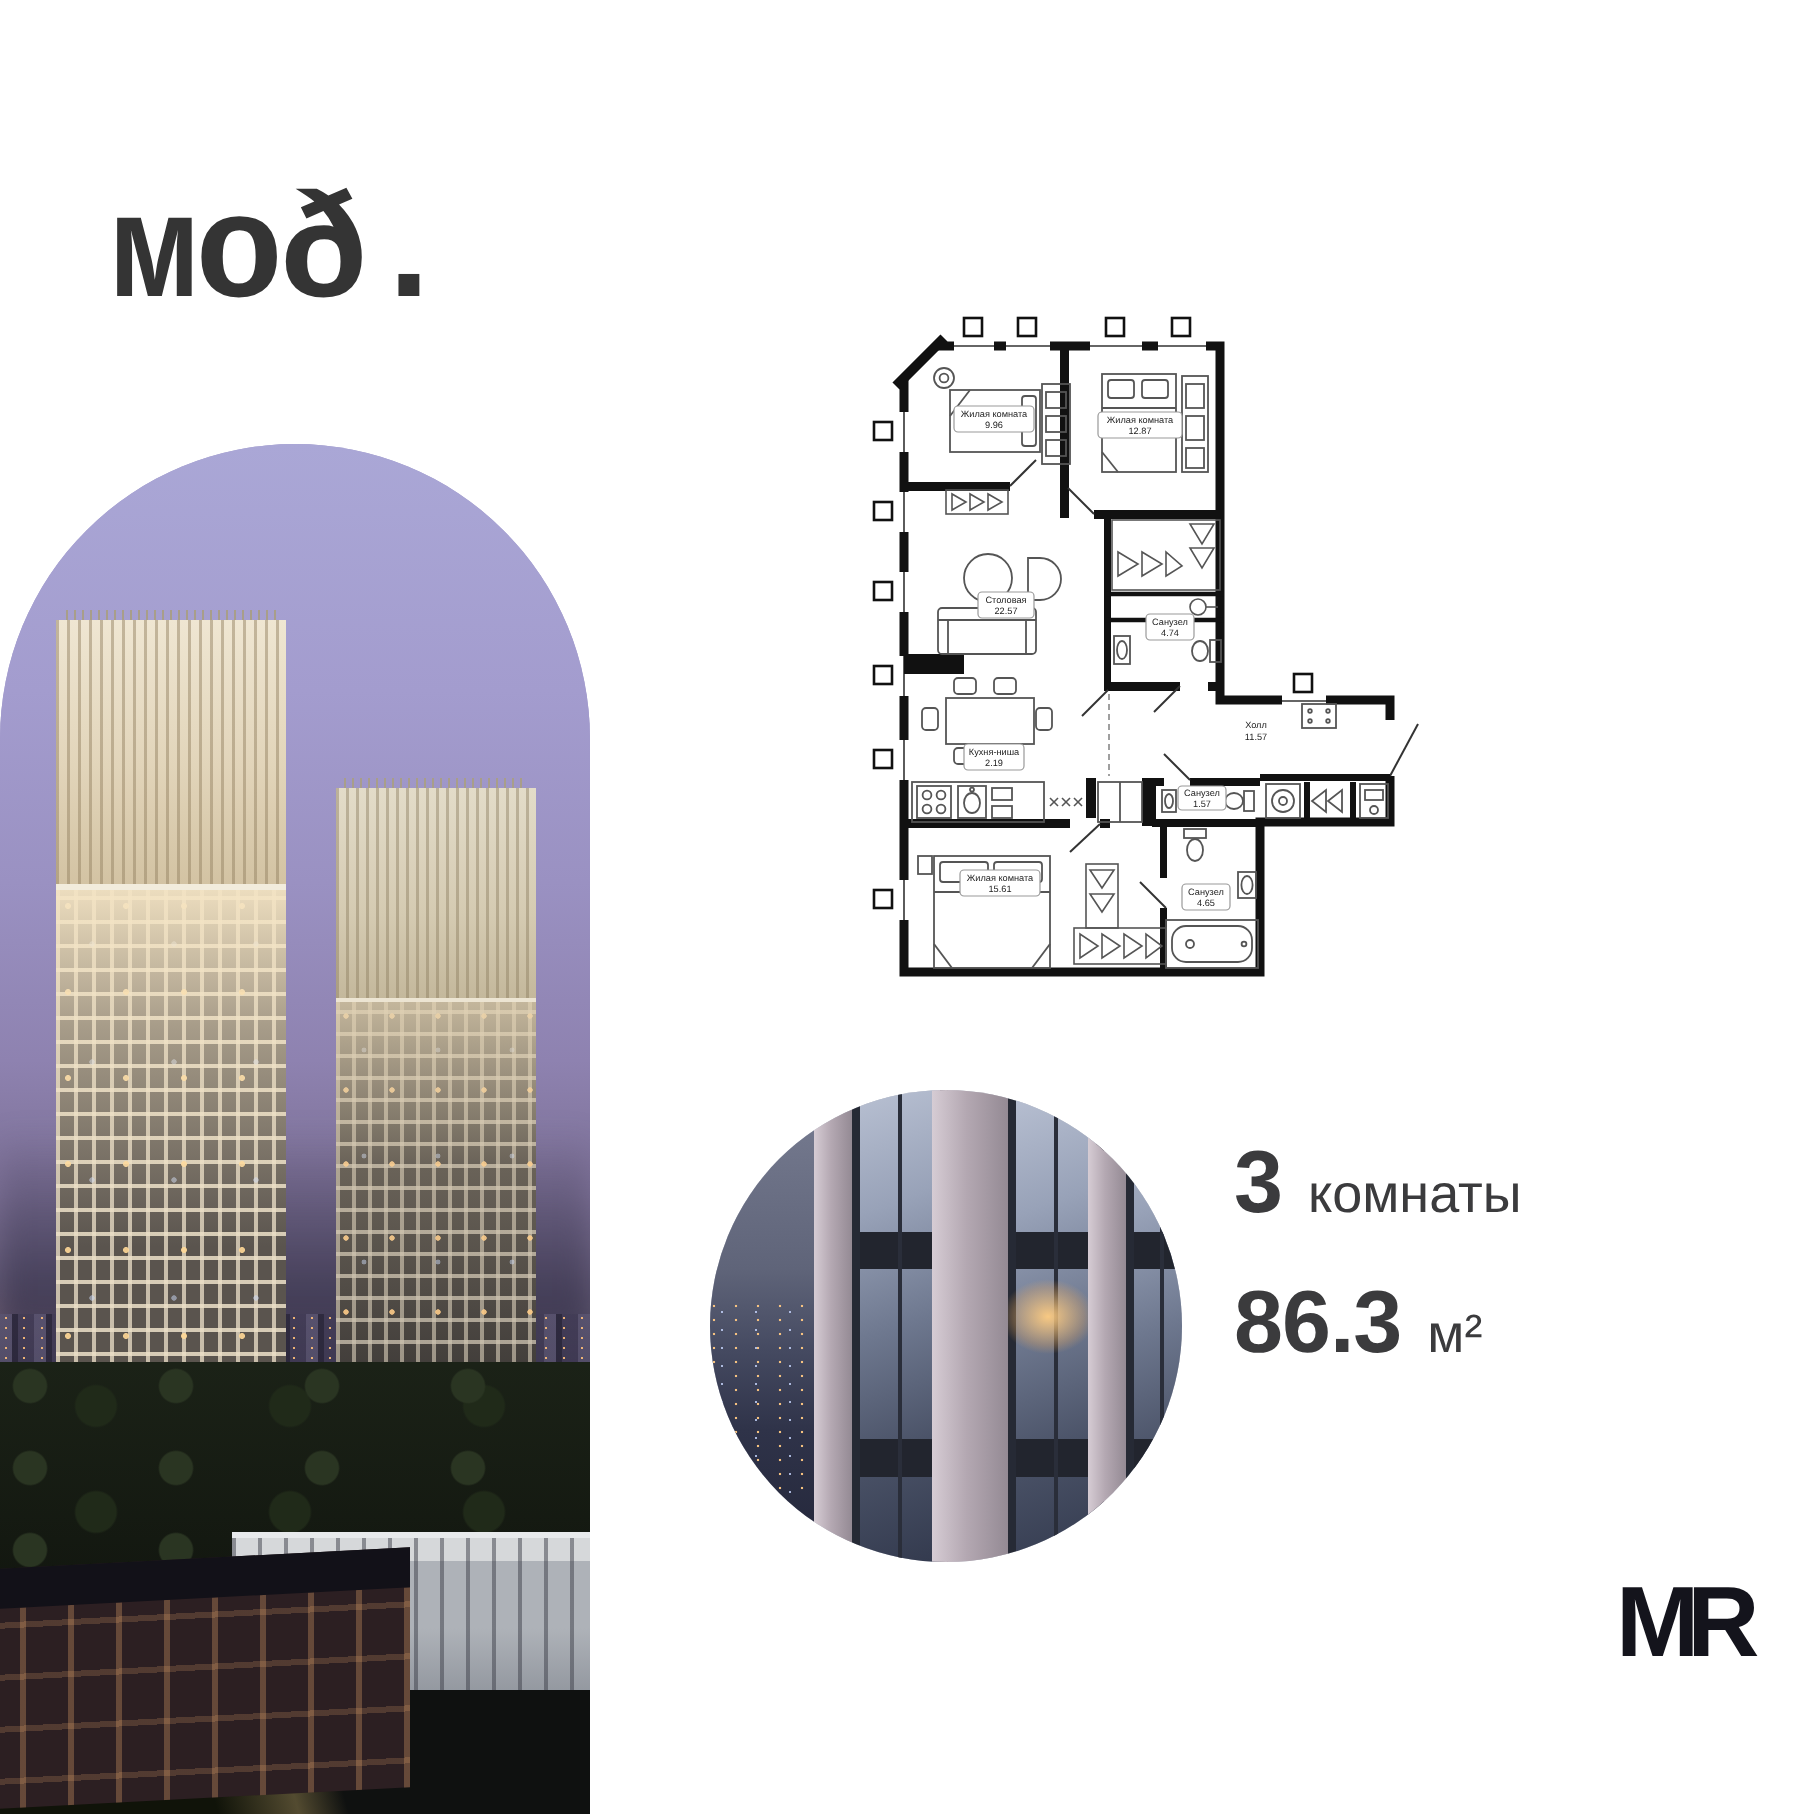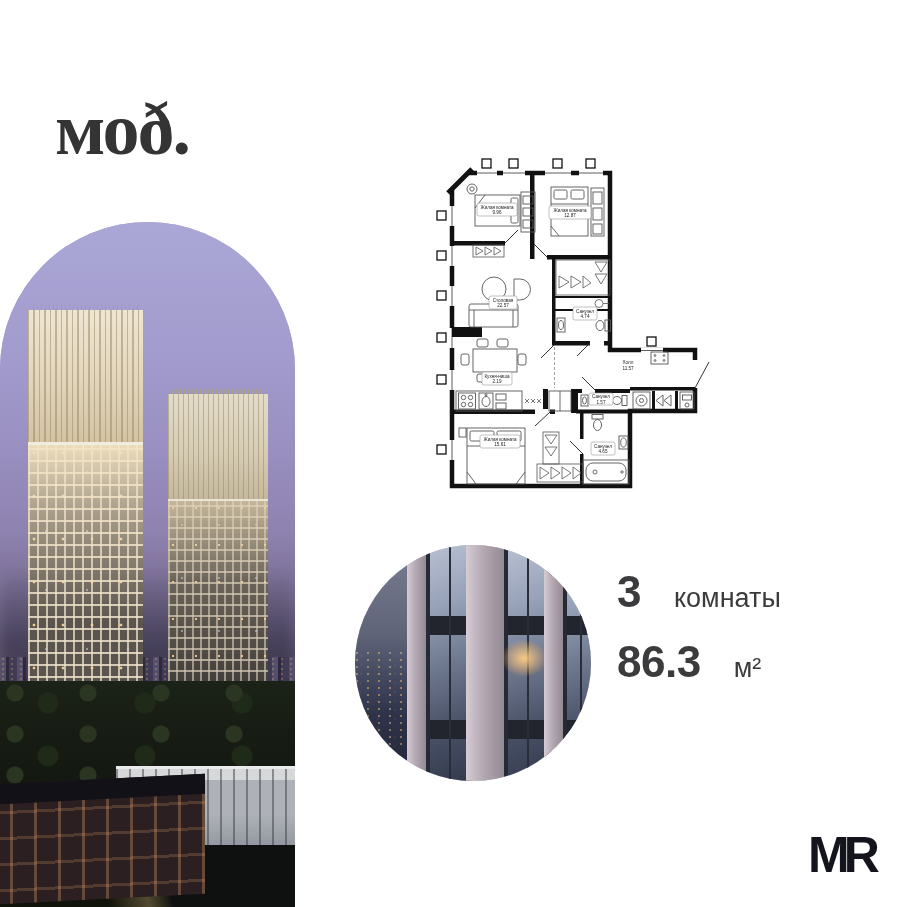--- a/index.html
+++ b/index.html
@@ -1,20 +1,20 @@
 <!DOCTYPE html>
 <html><head>
 <meta charset="utf-8">
 <style>
   html,body{margin:0;padding:0;background:#ffffff;}
   .canvas{position:relative;width:907px;height:907px;background:#fff;overflow:hidden;
           font-family:"Liberation Sans",sans-serif;}
 
   
-  .brand{position:absolute;left:55px;top:92px;font-family:Liberation Serif, serif;
+  .brand{position:absolute;left:55px;top:92px;font-family:Liberation Mono, monospace;
          font-size:74px;font-weight:800;color:#343434;letter-spacing:-2px;line-height:1;}
 
   
   .arch{position:absolute;left:0;top:222px;width:295px;height:685px;
         border-radius:148px 148px 0 0;overflow:hidden;background:#a29bcb;}
   .arch *{position:absolute;}
   .sky{inset:0;background:
       radial-gradient(ellipse 210px 150px at 6% 76%,rgba(226,150,152,.55),transparent 70%),
       linear-gradient(180deg,#aaa7d6 0%,#a39cce 18%,#9a91c2 32%,#8e82b0 45%,
         #7b6f94 55%,#5e566f 63%,#4c4660 68%,#6b5f76 74%,#8a7287 80%,#5d4f63 88%,#3a3347 100%);}
@@ -100,24 +100,24 @@
   .w1{left:71px;width:40px;} .w2{left:149px;width:40px;} .w3{left:208px;width:28px;border-right:none;}
   .pc-glow{left:149px;width:40px;
       background:radial-gradient(ellipse 30px 24px at 50% 48%,rgba(255,205,130,.95),rgba(255,180,90,.25) 60%,transparent 78%);}
   .pc-glow2{left:208px;width:28px;
       background:radial-gradient(ellipse 20px 16px at 50% 12%,rgba(255,205,130,.8),transparent 70%);}
 
   
   .info-row{position:absolute;left:617px;display:flex;align-items:baseline;gap:13px;color:#3b3b3d;line-height:1;}
   .row-rooms{top:570px;} .row-area{top:640px;} .row-floor{top:712px;}
   .num{font-size:44px;font-weight:700;letter-spacing:-.5px;}
-  .lbl{font-size:27px;font-weight:400;margin-left:20px;}
-
-  
-  .mr{position:absolute;left:808px;top:830px;font-size:50px;font-weight:600;
+  .lbl{font-size:27px;font-weight:400;}
+
+  
+  .mr{position:absolute;left:808px;top:786px;font-size:50px;font-weight:600;
       letter-spacing:-6px;color:#14141c;line-height:1;}
 </style>
 </head>
 <body>
 
 <div class="canvas">
 
   <div class="brand">моð.</div>
 
   <div class="arch">

